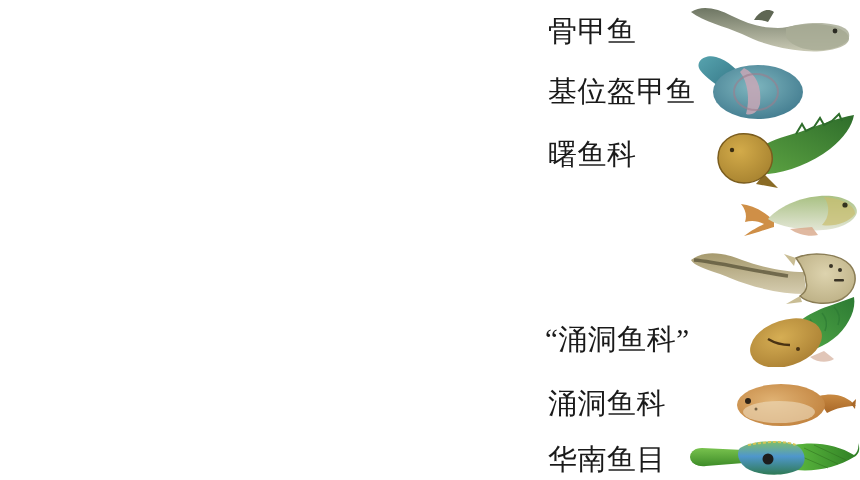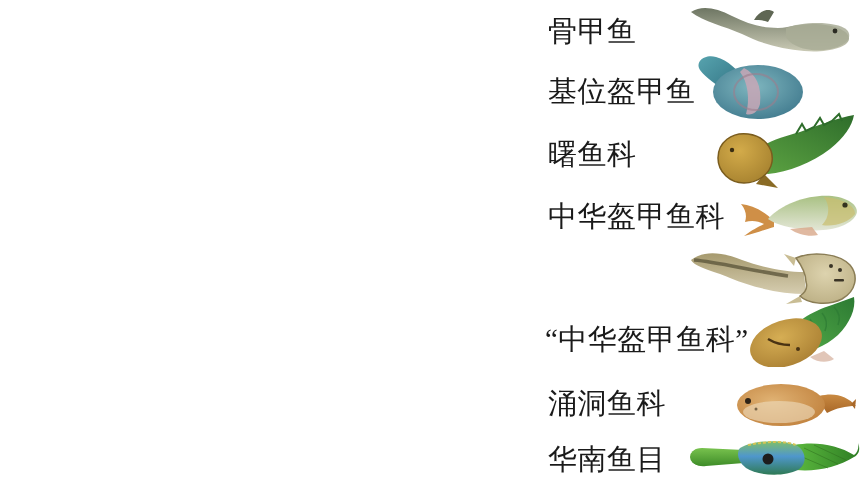--- a/index.html
+++ b/index.html
@@ -54,22 +54,21 @@
   <div class="branch h c-purple" style="left:450; top:274; width:86;"></div>
   <div class="branch h c-purple" style="left:450; top:339; width:86;"></div>
   <div class="branch h c-black" style="left:189; top:430; width:264;"></div>
   <div class="branch v c-black" style="left:450; top:398; height:62;"></div>
   <div class="branch h c-green" style="left:450; top:398; width:88;"></div>
   <div class="branch h c-blue" style="left:450; top:457; width:87;"></div>
 
   <div class="taxon-label" style="top:14px;">骨甲鱼</div>
   <div class="taxon-label" style="top:137px;">曙鱼科</div>
   <div class="taxon-label" style="top:74px;">基位盔甲鱼</div>
-  <div class="taxon-label" style="top:199px;">中华盔甲鱼科</div>
-  <div class="taxon-label" style="top:322px; left:545px;">“中华盔甲鱼科”</div>
+  <div class="taxon-label" style="top:322px; left:545px;">“涌洞鱼科”</div>
   <div class="taxon-label" style="top:386px;">涌洞鱼科</div>
   <div class="taxon-label" style="top:442px;">华南鱼目</div>
 
   <div class="fish" style="left:688px; top:2px;">
     <svg width="172" height="52" viewBox="0 0 172 52">
       <defs>
         <linearGradient id="g1a" x1="0" y1="0" x2="0" y2="1">
           <stop offset="0" stop-color="#6e7663"></stop>
             <stop offset="1" stop-color="#c9c9b4"></stop>
         </linearGradient>

